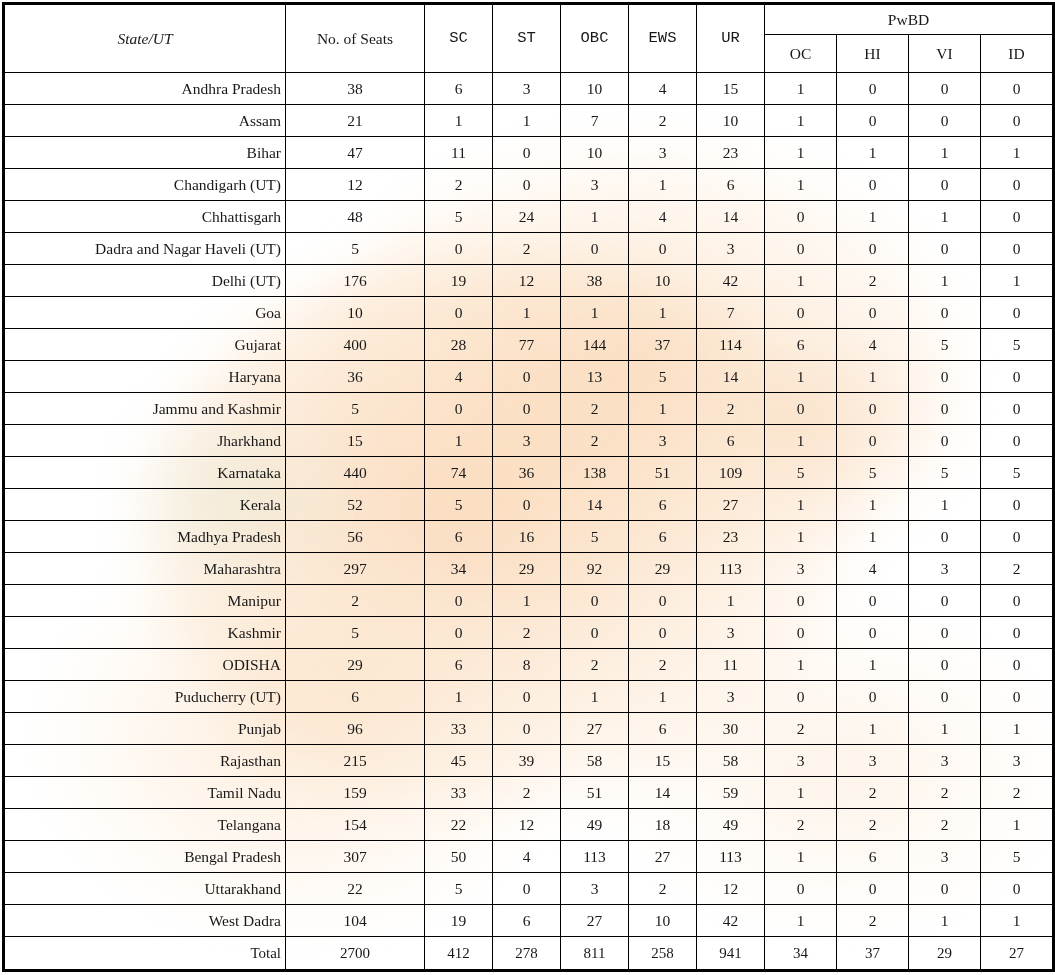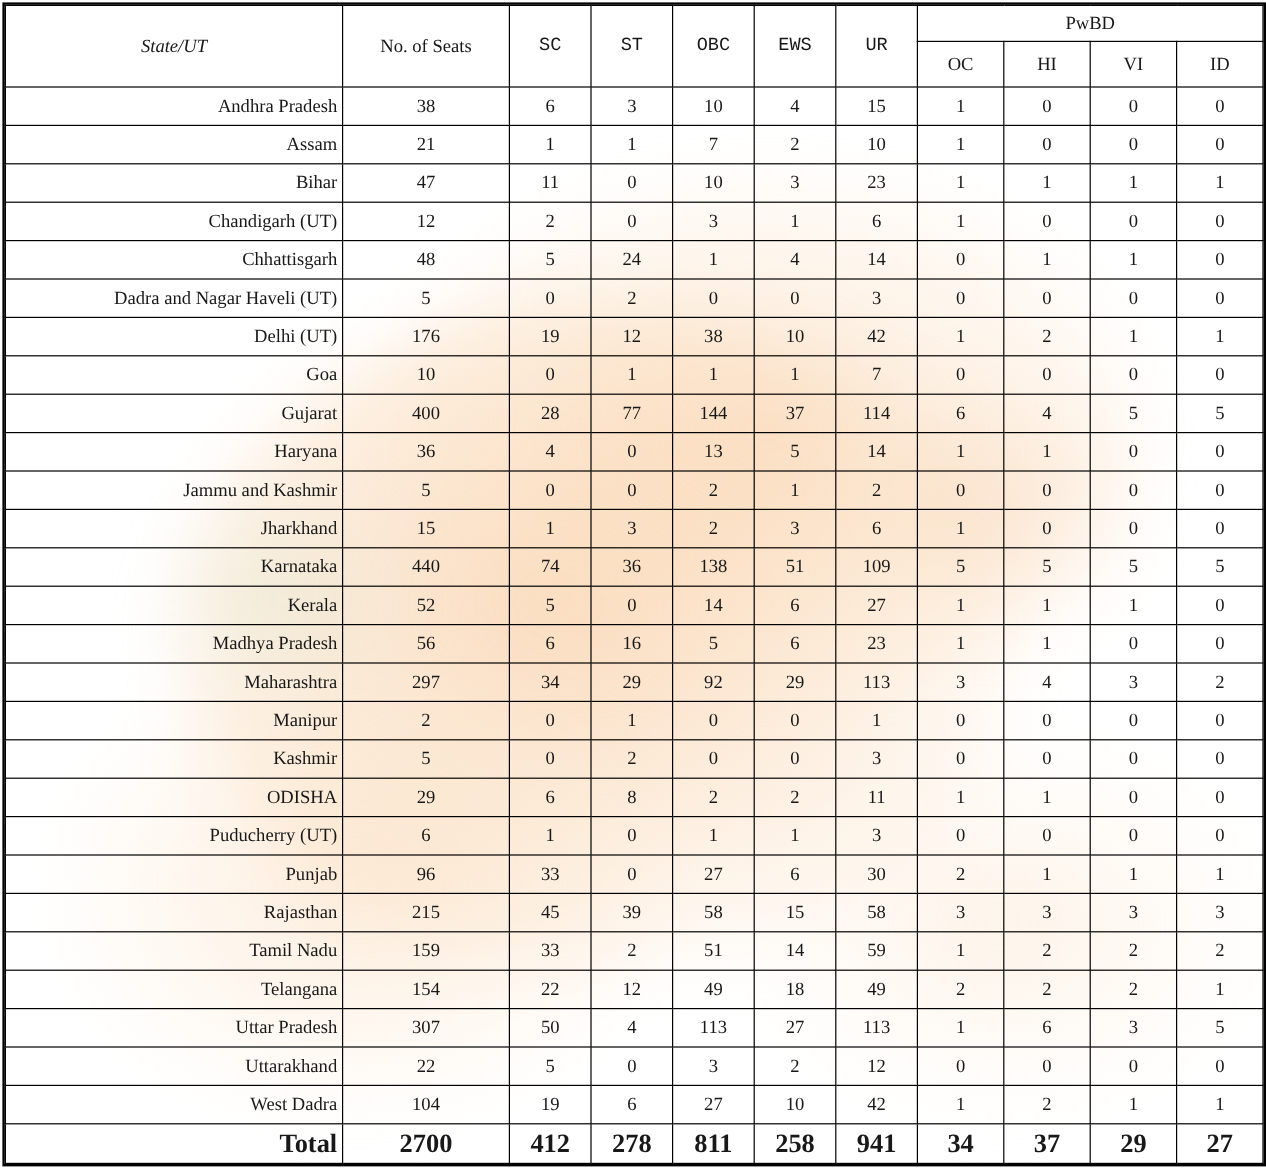--- a/index.html
+++ b/index.html
@@ -93,22 +93,22 @@
   tbody td.state {
     text-align: right;
     padding-left: 10px;
     height: 32px;
   }
   tbody td.num {
     text-align: center;
     height: 32px;
   }
   tbody tr.total-row td {
-    font-weight: bold;
-    font-size: 22px;
+    font-weight: normal;
+    font-size: 15px;
     height: 33px;
   }
   
   col.c-state { width: 281px; }
   col.c-seats { width: 139px; }
   col.c-cat   { width: 68px;  }
   col.c-pwbd  { width: 72px;  }
 </style>
 </head>
 <body>
@@ -462,21 +462,21 @@
           <td class="num">12</td>
           <td class="num">49</td>
           <td class="num">18</td>
           <td class="num">49</td>
           <td class="num">2</td>
           <td class="num">2</td>
           <td class="num">2</td>
           <td class="num">1</td>
         </tr>
         <tr>
-          <td class="state">Uttar Pradesh</td>
+          <td class="state">Bengal Pradesh</td>
           <td class="num">307</td>
           <td class="num">50</td>
           <td class="num">4</td>
           <td class="num">113</td>
           <td class="num">27</td>
           <td class="num">113</td>
           <td class="num">1</td>
           <td class="num">6</td>
           <td class="num">3</td>
           <td class="num">5</td>

